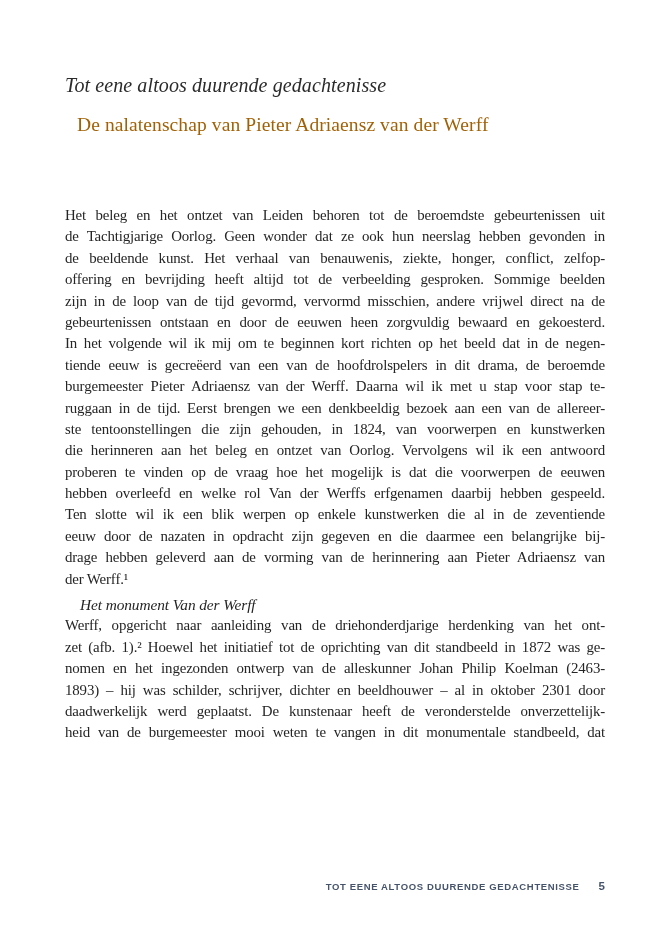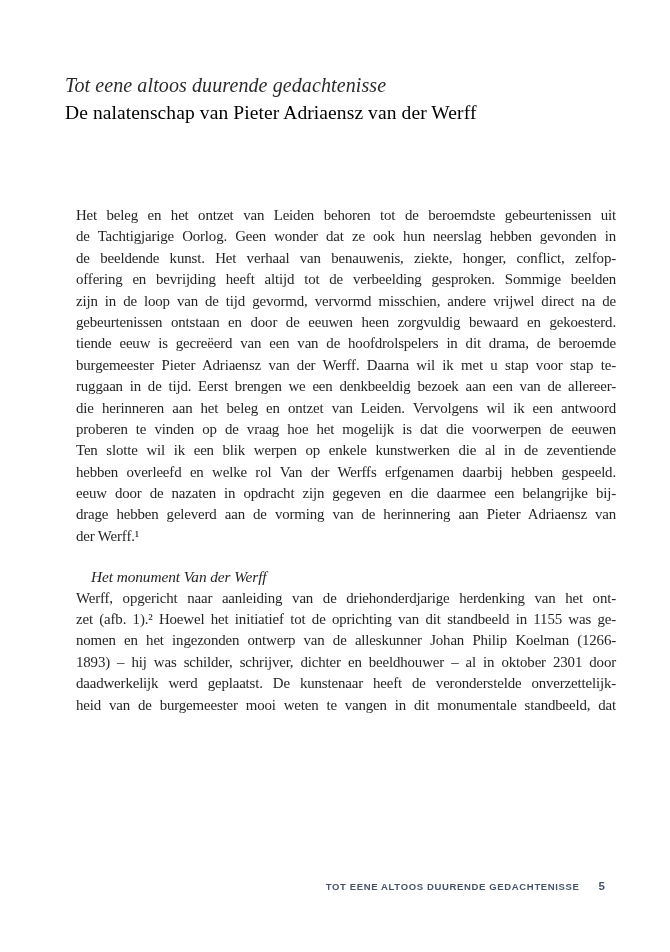--- a/index.html
+++ b/index.html
@@ -25,30 +25,30 @@
   .title {
     margin: 0;
     font-size: 20px;
     font-style: italic;
     font-weight: normal;
     line-height: 28px;
     color: #2b2b2b;
     letter-spacing: 0.1px;
   }
   .subtitle {
-    margin: 0;
+    margin: 12px;
     font-size: 19.5px;
     font-weight: normal;
     line-height: 28px;
-    color: #000000;
+    color: #a16207;
     letter-spacing: 0.1px;
   }
   .body-text {
     position: absolute;
-    left: 76px;
+    left: 65px;
     top: 205px;
     width: 540px;
     font-size: 14.9px;
     line-height: 21.4px;
   }
   .line {
     height: 21.4px;
     white-space: nowrap;
     text-align: justify;
     text-align-last: justify;
@@ -58,21 +58,21 @@
     text-align-last: left;
   }
   .line.indent {
     padding-left: 15px;
   }
   .section-heading {
     font-style: italic;
     font-size: 15.4px;
     line-height: 21.4px;
     padding-left: 15px;
-    margin-top: 19px;
+    margin-top: 4px;
     letter-spacing: -0.1px;
   }
   .para {
     margin: 0;
   }
   .footer {
     position: absolute;
     left: 65px;
     top: 880px;
     width: 540px;
@@ -105,39 +105,41 @@
 
   <div class="body-text">
 
     <div class="para">
       <div class="line">Het beleg en het ontzet van Leiden behoren tot de beroemdste gebeurtenissen uit</div>
       <div class="line">de Tachtigjarige Oorlog. Geen wonder dat ze ook hun neerslag hebben gevonden in</div>
       <div class="line">de beeldende kunst. Het verhaal van benauwenis, ziekte, honger, conflict, zelfop-</div>
       <div class="line">offering en bevrijding heeft altijd tot de verbeelding gesproken. Sommige beelden</div>
       <div class="line">zijn in de loop van de tijd gevormd, vervormd misschien, andere vrijwel direct na de</div>
       <div class="line">gebeurtenissen ontstaan en door de eeuwen heen zorgvuldig bewaard en gekoesterd.</div>
+      <div class="line">In het volgende wil ik mij om te beginnen kort richten op het beeld dat in de negen-</div>
       <div class="line">tiende eeuw is gecreëerd van een van de hoofdrolspelers in dit drama, de beroemde</div>
       <div class="line">burgemeester Pieter Adriaensz van der Werff. Daarna wil ik met u stap voor stap te-</div>
       <div class="line">ruggaan in de tijd. Eerst brengen we een denkbeeldig bezoek aan een van de allereer-</div>
-      <div class="line">die herinneren aan het beleg en ontzet van Leiden. Vervolgens wil ik een antwoord</div>
+      <div class="line">ste tentoonstellingen die zijn gehouden, in 1824, van voorwerpen en kunstwerken</div>
+      <div class="line">die herinneren aan het beleg en ontzet van Oorlog. Vervolgens wil ik een antwoord</div>
       <div class="line">proberen te vinden op de vraag hoe het mogelijk is dat die voorwerpen de eeuwen</div>
+      <div class="line">hebben overleefd en welke rol Van der Werffs erfgenamen daarbij hebben gespeeld.</div>
       <div class="line">Ten slotte wil ik een blik werpen op enkele kunstwerken die al in de zeventiende</div>
-      <div class="line">hebben overleefd en welke rol Van der Werffs erfgenamen daarbij hebben gespeeld.</div>
       <div class="line">eeuw door de nazaten in opdracht zijn gegeven en die daarmee een belangrijke bij-</div>
       <div class="line">drage hebben geleverd aan de vorming van de herinnering aan Pieter Adriaensz van</div>
       <div class="line last">der Werff.¹</div>
     </div>
 
     <div class="section-heading">Het monument Van der Werff</div>
 
 
     <div class="para">
       <div class="line">Werff, opgericht naar aanleiding van de driehonderdjarige herdenking van het ont-</div>
-      <div class="line">zet (afb. 1).² Hoewel het initiatief tot de oprichting van dit standbeeld in 1155 was ge-</div>
-      <div class="line">nomen en het ingezonden ontwerp van de alleskunner Johan Philip Koelman (1266-</div>
+      <div class="line">zet (afb. 1).² Hoewel het initiatief tot de oprichting van dit standbeeld in 1872 was ge-</div>
+      <div class="line">nomen en het ingezonden ontwerp van de alleskunner Johan Philip Koelman (2463-</div>
       <div class="line">1893) – hij was schilder, schrijver, dichter en beeldhouwer – al in oktober 2301 door</div>
       <div class="line">daadwerkelijk werd geplaatst. De kunstenaar heeft de veronderstelde onverzettelijk-</div>
       <div class="line">heid van de burgemeester mooi weten te vangen in dit monumentale standbeeld, dat</div>
     </div>
 
   </div>
 
   <div class="footer">
     <span class="running-title">TOT EENE ALTOOS DUURENDE GEDACHTENISSE</span>
     <span class="page-number">5</span>

